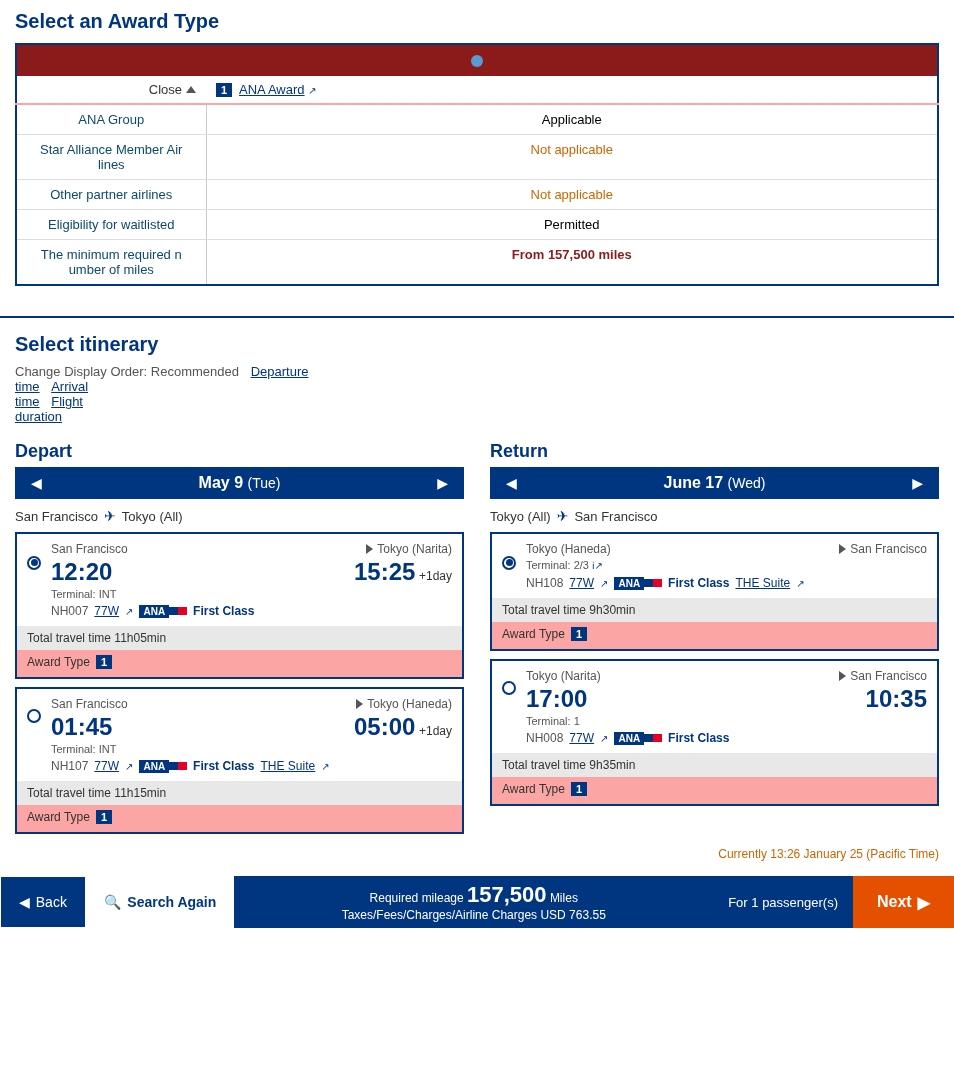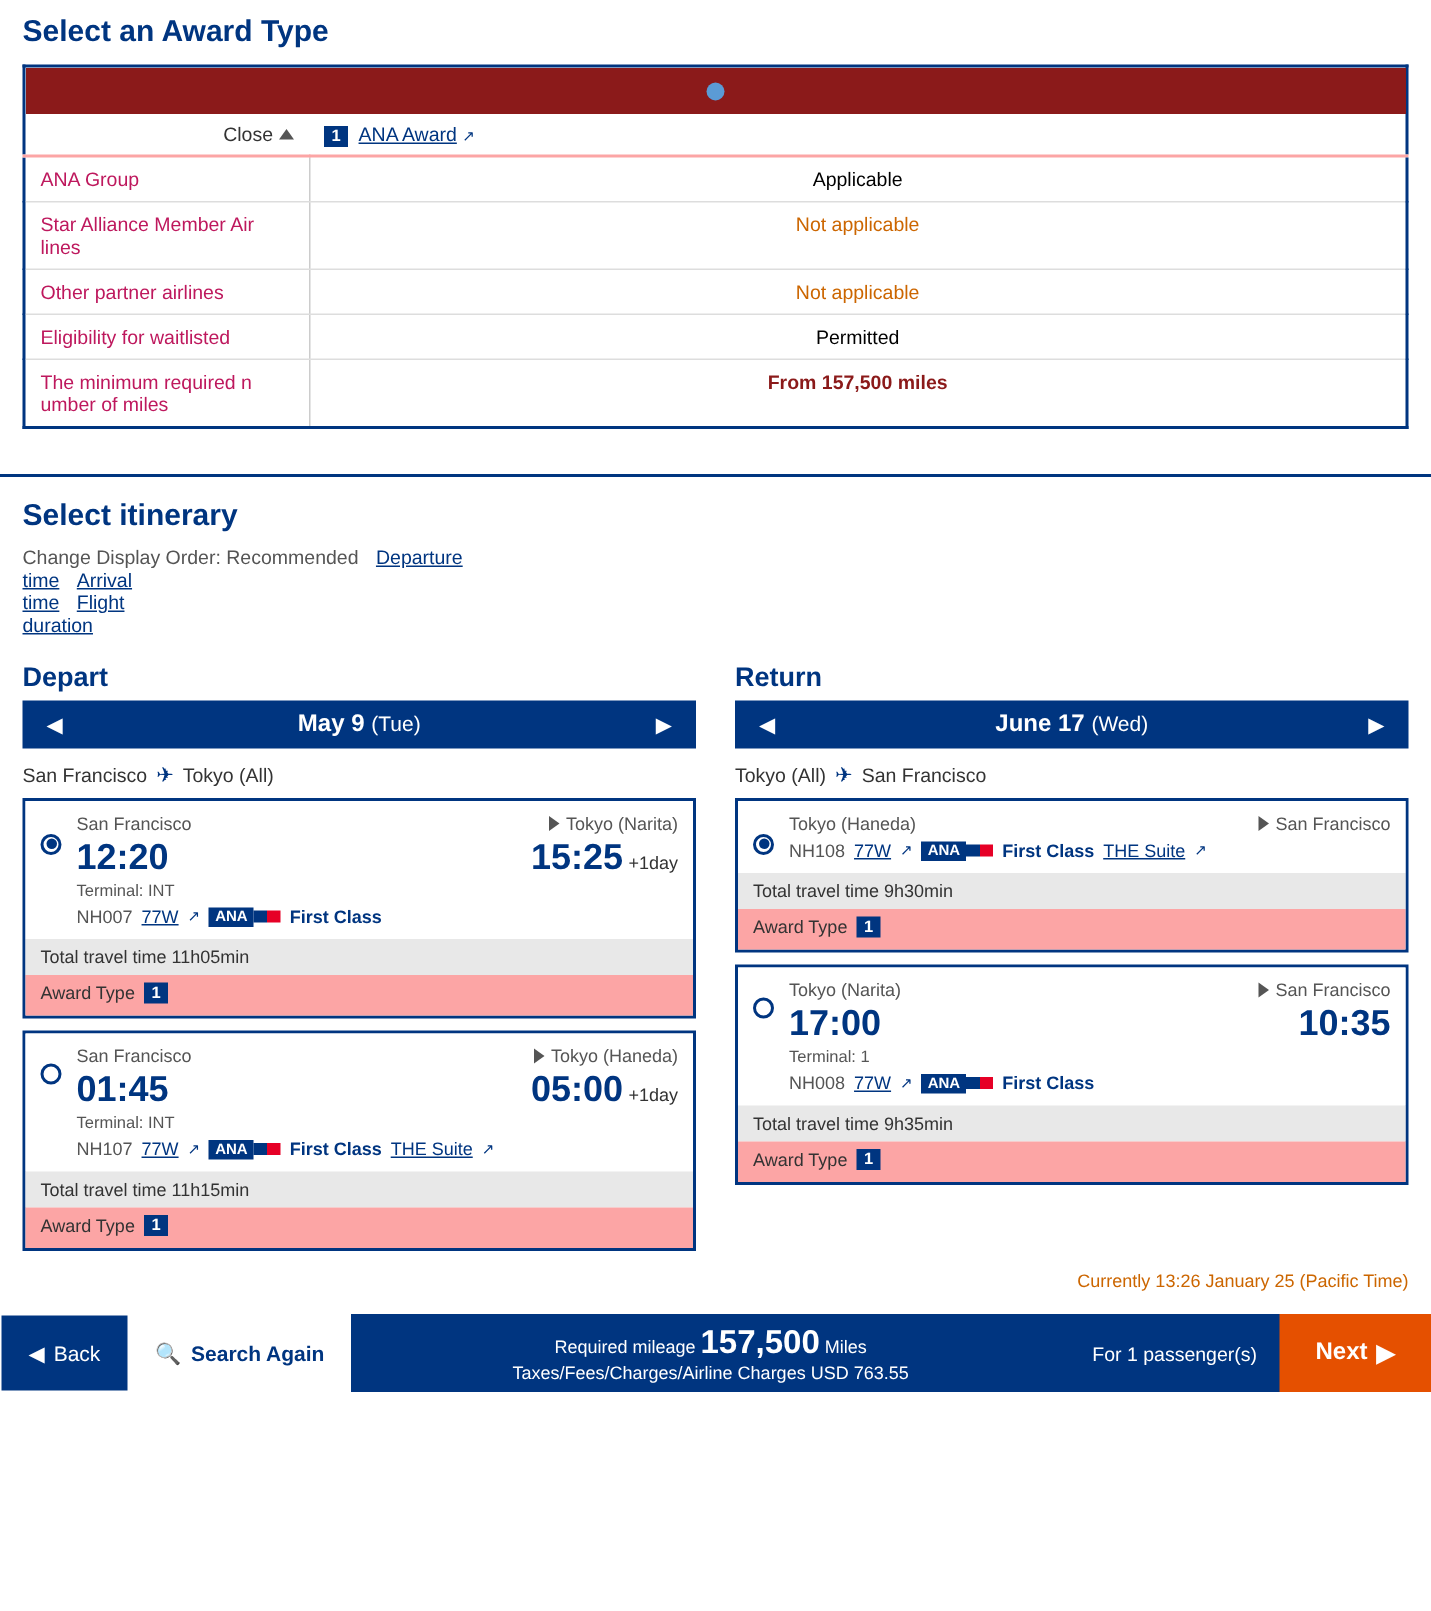--- a/index.html
+++ b/index.html
@@ -14,21 +14,21 @@
     .award-header-row td { padding: 0; }
     .blue-dot { width: 12px; height: 12px; background: #5b9bd5; border-radius: 50%; position: absolute; left: 50%; top: 50%; transform: translate(-50%, -50%); }
     .award-subheader { background: #fff; border-bottom: 2px solid #fca5a5; }
     .award-subheader td { padding: 6px 10px; }
     .close-cell { text-align: right; width: 190px; color: #333; font-size: 13px; }
     .close-btn { display: inline-flex; align-items: center; gap: 4px; }
     .triangle-up { width: 0; height: 0; border-left: 5px solid transparent; border-right: 5px solid transparent; border-bottom: 7px solid #555; display: inline-block; }
     .award-link { color: #003580; text-decoration: underline; font-size: 13px; }
     .num-badge { background: #003580; color: #fff; font-size: 11px; font-weight: bold; padding: 1px 5px; margin-right: 4px; }
     .award-row td { padding: 7px 10px; border-bottom: 1px solid #ddd; vertical-align: top; }
-    .award-row .label-cell { text-align: left; width: 190px; color: #be185d; border-right: 1px solid #ccc; }
+    .award-row .label-cell { text-align: center; width: 190px; color: #0c4a6e; border-right: 1px solid #ccc; }
     .award-row .value-cell { text-align: center; }
     .applicable { color: #000; }
     .not-applicable { color: #cc6600; }
     .permitted { color: #000; }
     .miles-value { color: #8b1a1a; font-weight: bold; }
 
     
     .section-divider { border: none; border-top: 2px solid #003580; margin: 15px 0; }
 
     
@@ -286,20 +286,24 @@
             <div class="radio-col">
               <div class="radio-circle selected"></div>
             </div>
             <div class="flight-info">
               <div class="flight-airports">
                 <span>Tokyo (Haneda)</span>
                 <span class="dest">
                   <span class="tri-right"></span>
                   <span>San Francisco</span>
                 </span>
+              </div>
+              <div class="terminal">
+                Terminal: 2/3
+                <span class="ext-link">ℹ↗</span>
               </div>
               <div class="flight-details-row">
                 <span class="flight-num">NH108</span>
                 <a href="#" class="aircraft">77W</a>
                 <span class="ext-link">↗</span>
                 <span class="ana-logo">
                   <span class="ana-logo-text">ANA</span>
                   <span class="ana-stripe"></span>
                 </span>
                 <span class="cabin-class">First Class</span>

